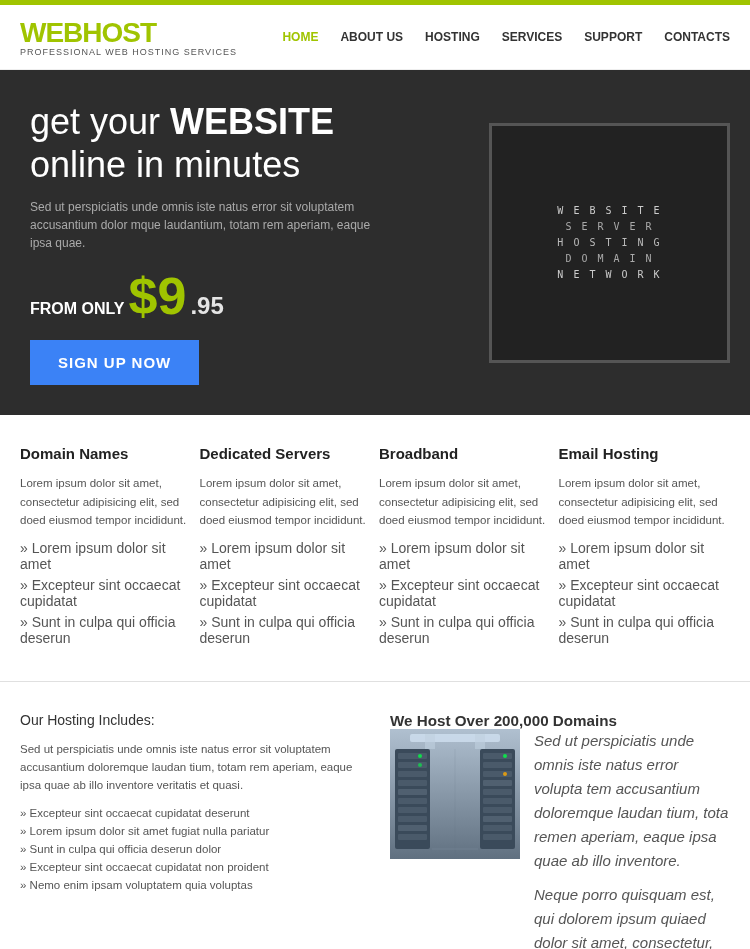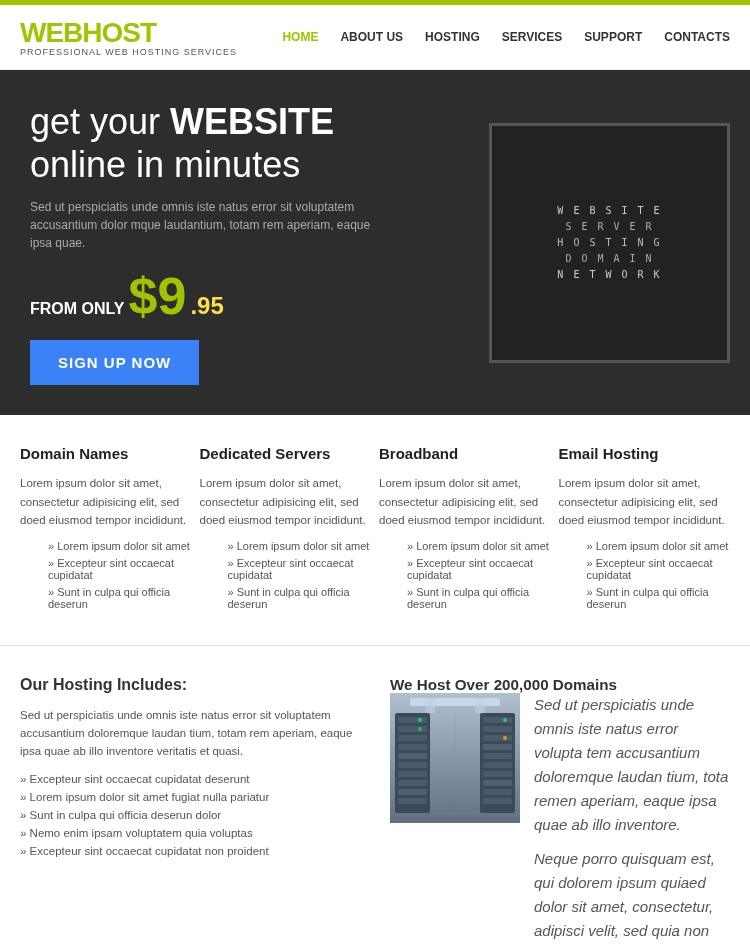--- a/index.html
+++ b/index.html
@@ -30,26 +30,26 @@
     .hero-image-inner { width: 100%; height: 100%; background: #222; display: flex; align-items: center; justify-content: center; }
     
     .dice-visual { color: #ccc; font-size: 11px; text-align: center; line-height: 1.8; letter-spacing: 2px; font-family: monospace; }
 
     
     .features { padding: 30px 20px; background: #fff; border-bottom: 1px solid #e0e0e0; }
     .features-grid { display: grid; grid-template-columns: repeat(4, 1fr); gap: 8px; }
     .feature-item h3 { font-size: 15px; font-weight: bold; color: #222; margin-bottom: 12px; }
     .feature-item p { font-size: 11.5px; color: #555; line-height: 1.6; margin-bottom: 10px; }
     .feature-item ul { list-style: none; }
-    .feature-item ul li { font-size: 11px; color: #555; margin-bottom: 5px; margin-left: 28px; }
+    .feature-item ul li { font-size: 14px; color: #555; margin-bottom: 5px; }
     .feature-item ul li::before { content: '» '; color: #555; }
 
     
     .bottom-section { padding: 30px 20px; background: #fff; display: grid; grid-template-columns: 1fr 1fr; gap: 30px; border-bottom: 1px solid #e0e0e0; }
-    .hosting-includes h3 { font-size: 16px; color: #333; font-weight: bold; margin-bottom: 12px; }
+    .hosting-includes h3 { font-size: 14px; color: #333; font-weight: normal; margin-bottom: 12px; }
     .hosting-includes p { font-size: 11.5px; color: #555; line-height: 1.6; margin-bottom: 12px; }
     .hosting-includes ul { list-style: none; }
     .hosting-includes ul li { font-size: 11.5px; color: #555; margin-bottom: 6px; }
     .hosting-includes ul li::before { content: '» '; }
     .domains-content { display: flex; gap: 14px; }
     .domains-img { width: 130px; height: 130px; background: #e0e0e0; flex-shrink: 0; display: flex; align-items: center; justify-content: center; overflow: hidden; }
     .domains-text { flex: 1; }
     .domains-text p { font-size: 15px; color: #555; line-height: 1.6; margin-bottom: 10px; font-style: italic; }
   </style>
 </head>
@@ -77,21 +77,21 @@
 <section class="hero">
   <div class="hero-text">
     <h1>
       <span>get your </span><strong>WEBSITE</strong><br>
       <span>online in minutes</span>
     </h1>
     <p>Sed ut perspiciatis unde omnis iste natus error sit voluptatem accusantium dolor mque laudantium, totam rem aperiam, eaque ipsa quae.</p>
     <div class="price-row">
   <span style="color:#fff;font-size:16px;font-weight:bold;">FROM ONLY </span>
   <span style="font-size:52px;color:#a0c400;font-weight:900;line-height:1;">$9</span>
-  <span style="font-size:24px;color:#fde047;font-weight:700;vertical-align:super;">.95</span>
+  <span style="font-size:24px;color:#e5e5e5;font-weight:700;vertical-align:super;">.95</span>
 </div>
     <button class="btn-signup">SIGN UP NOW</button>
   </div>
   <div class="hero-image">
     <div class="hero-image-inner">
       <div class="dice-visual">
         <div style="color:#ccc;font-size:10px;font-family:monospace;line-height:1.6;letter-spacing:2px;text-align:center;">
           <div>W E B S I T E</div>
           <div style="color:#aaa">S E R V E R</div>
           <div style="color:#bbb">H O S T I N G</div>
@@ -153,22 +153,22 @@
 
 <section class="bottom-section">
 
   <div class="hosting-includes">
     <h3>Our Hosting Includes:</h3>
     <p>Sed ut perspiciatis unde omnis iste natus error sit voluptatem accusantium doloremque laudan tium, totam rem aperiam, eaque ipsa quae ab illo inventore veritatis et quasi.</p>
     <ul>
       <li>Excepteur sint occaecat cupidatat deserunt</li>
       <li>Lorem ipsum dolor sit amet fugiat nulla pariatur</li>
       <li>Sunt in culpa qui officia deserun dolor</li>
+      <li>Excepteur sint occaecat cupidatat non proident</li>
       <li>Nemo enim ipsam voluptatem quia voluptas</li>
-      <li>Excepteur sint occaecat cupidatat non proident</li>
     </ul>
   </div>
 
   <div>
     <h3>We Host Over 200,000 Domains</h3>
     <div class="domains-content">
       <div class="domains-img">
         <svg width="130" height="130" viewBox="0 0 130 130">
           <defs>
             <linearGradient id="floor" x1="0" y1="0" x2="0" y2="1">

